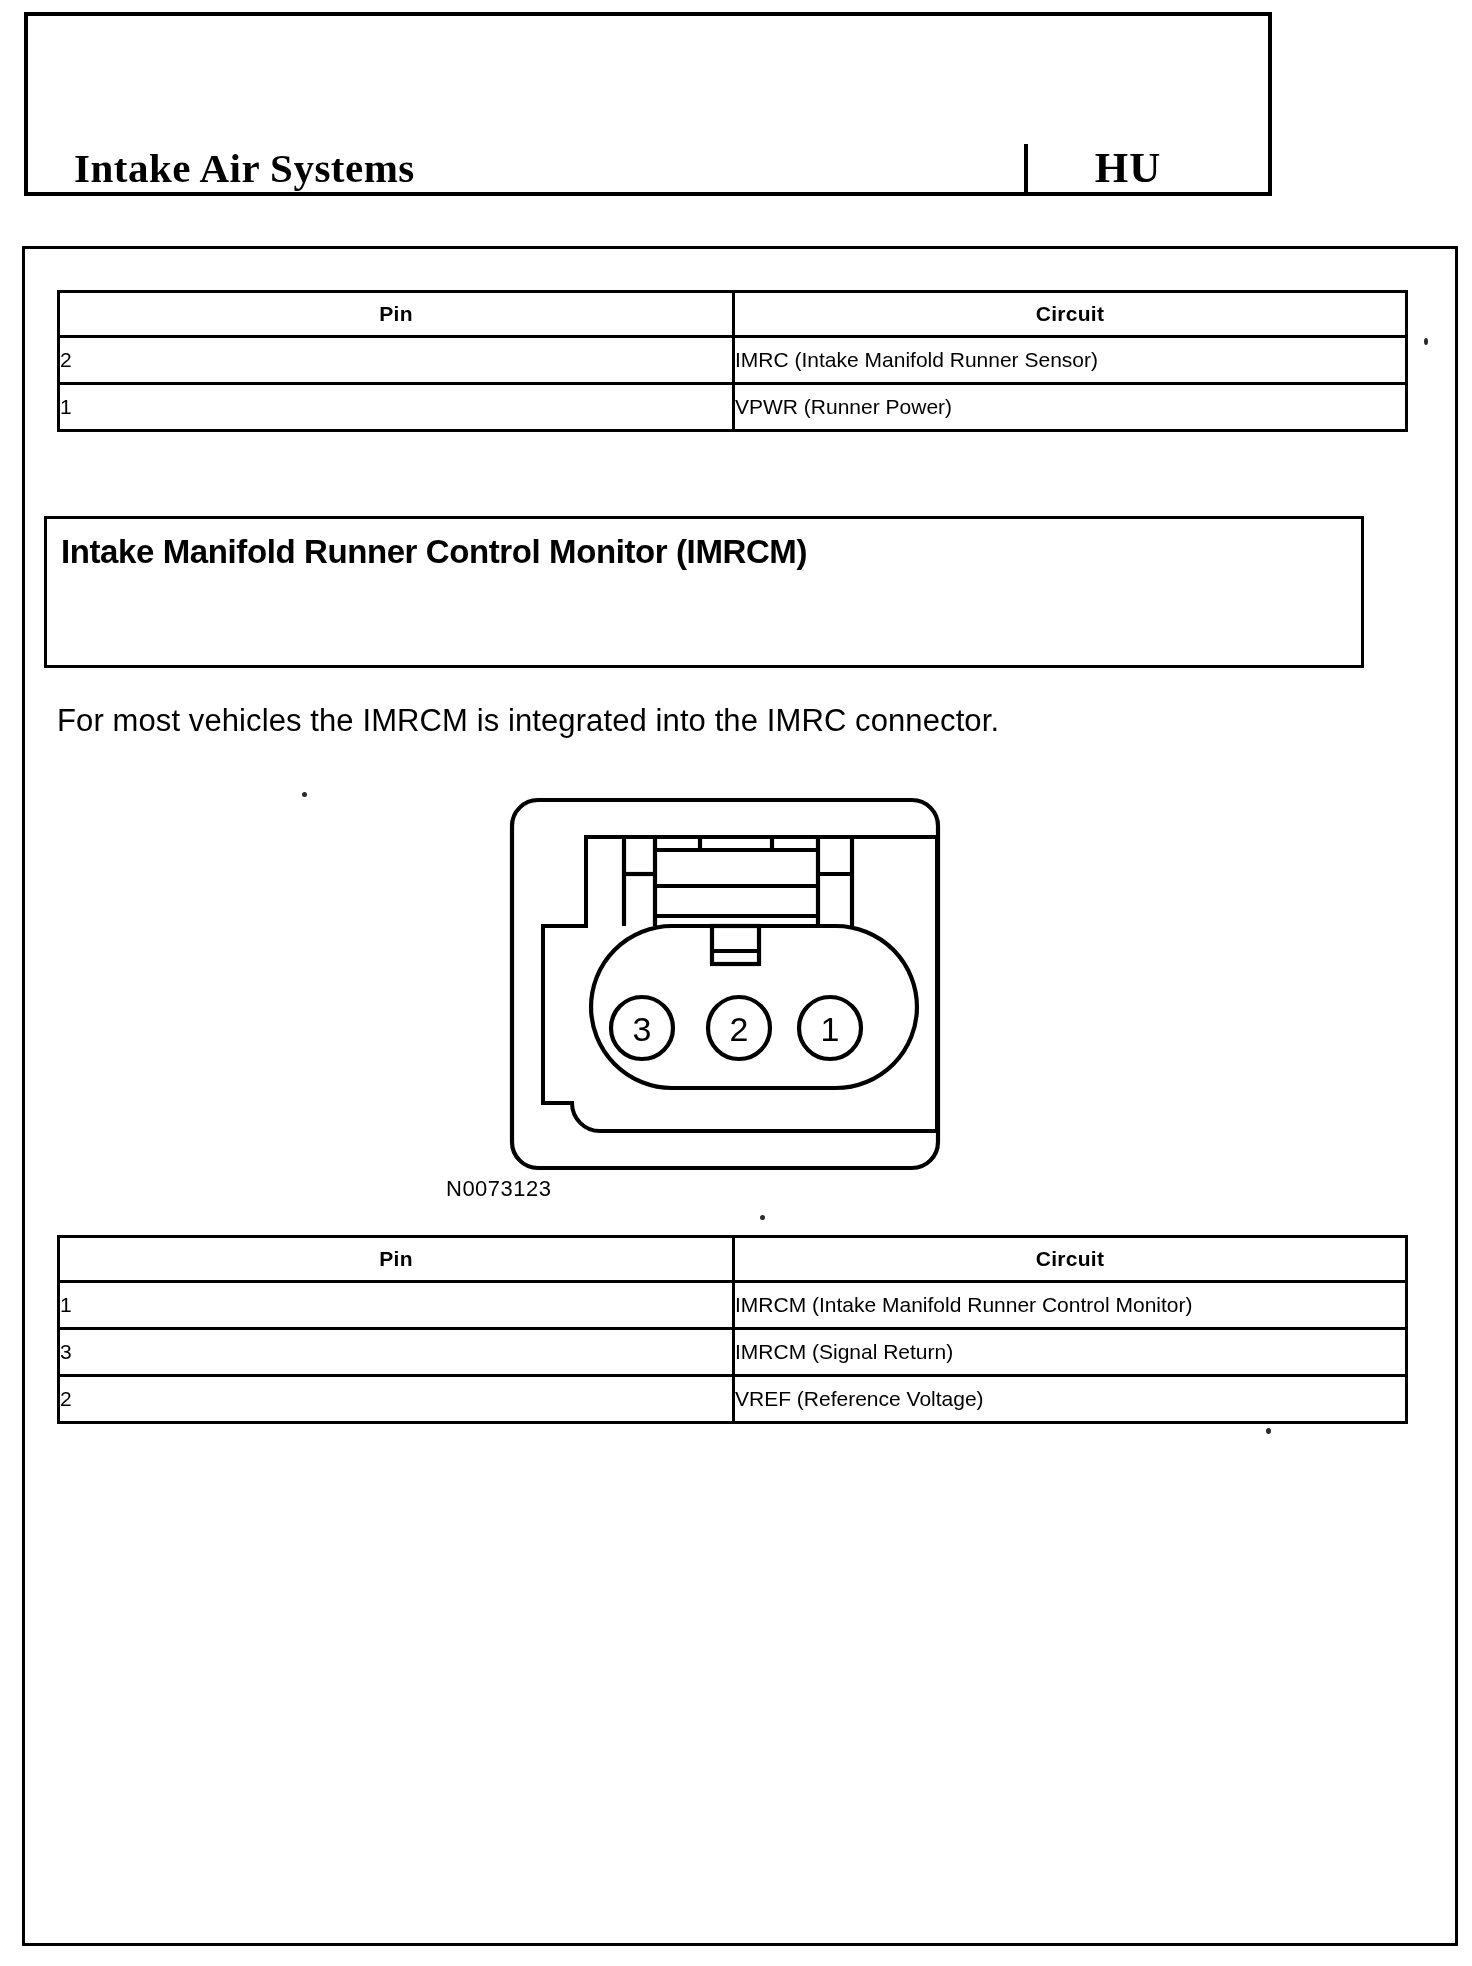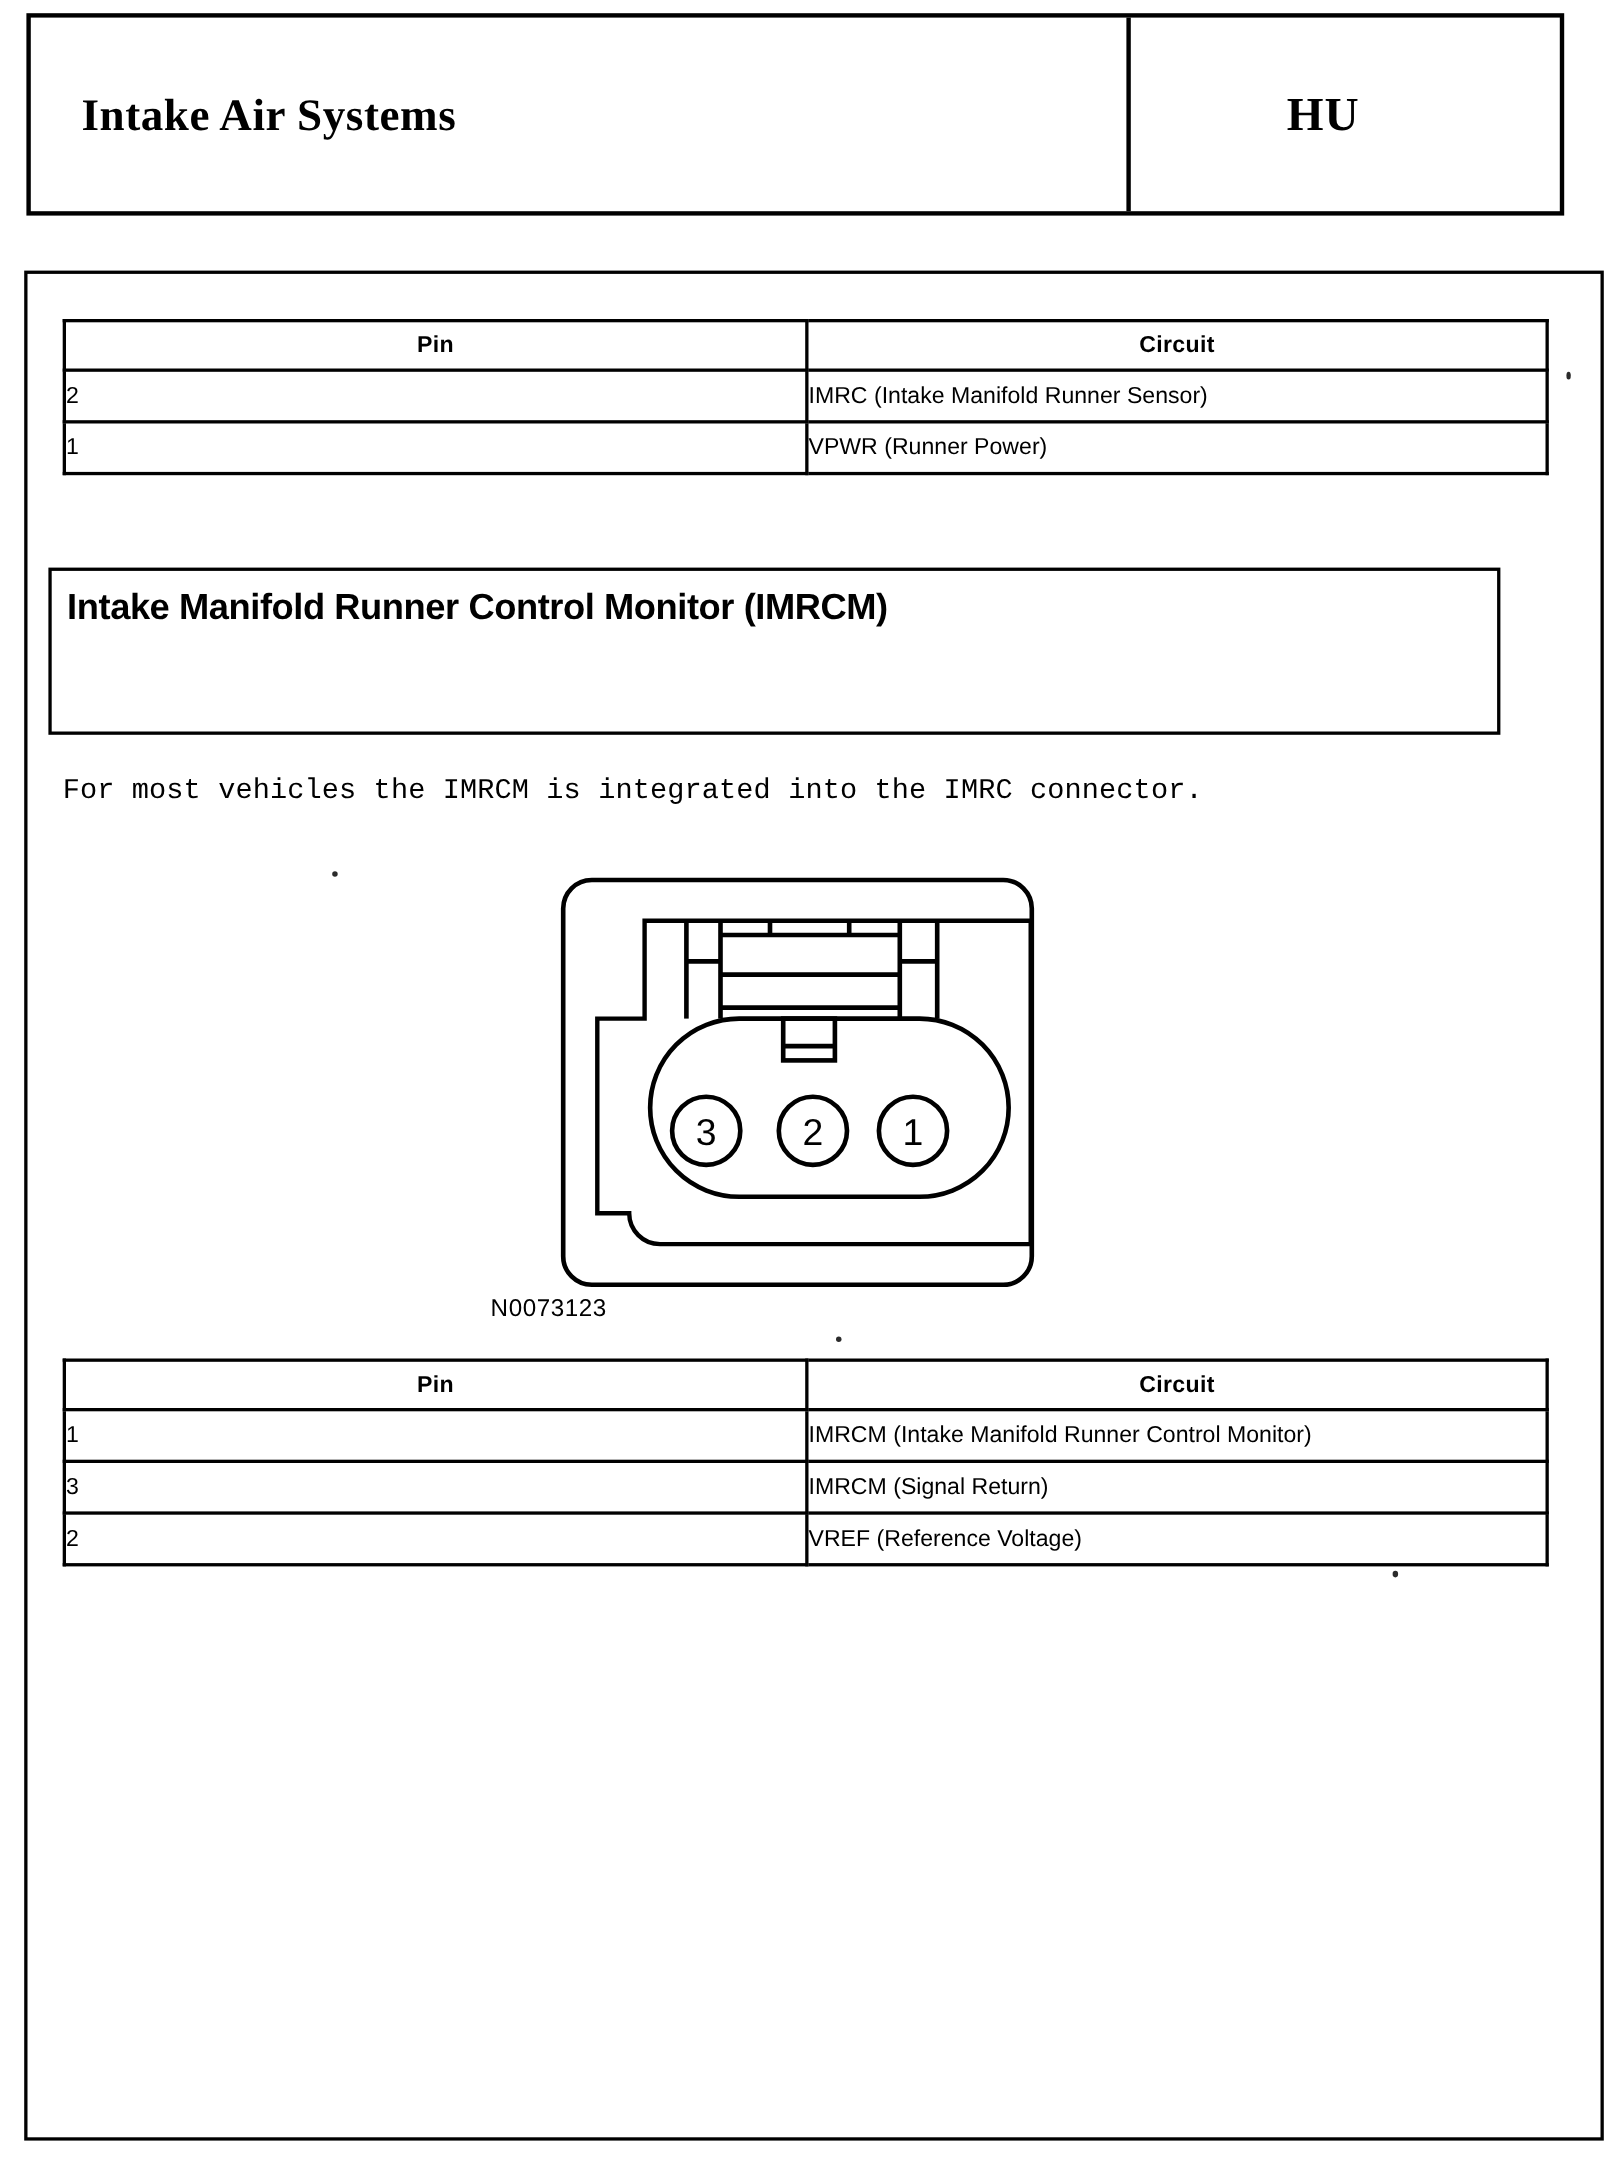--- a/index.html
+++ b/index.html
@@ -14,25 +14,26 @@
     font-family: "Liberation Sans", sans-serif;
     color: #000000;
     overflow: hidden;
   }
 
   
   .header-box {
     position: absolute;
     left: 24px;
     top: 12px;
-    width: 1398px;
+    width: 1248px;
     height: 184px;
     border: 4px solid #000;
     box-sizing: border-box;
     display: flex;
+    align-items: flex-end;
   }
   .header-left {
     width: 1000px;
     border-right: 4px solid #000;
     box-sizing: border-box;
     display: flex;
     align-items: center;
     padding-left: 46px;
   }
   .header-title {
@@ -118,23 +119,22 @@
     font-weight: bold;
     line-height: 1.22;
     letter-spacing: -0.4px;
   }
 
   
   .body-paragraph {
     position: absolute;
     left: 57px;
     top: 703px;
-    font-size: 26px;
+    font-size: 31px;
     letter-spacing: 0.1px;
-    font-family: Liberation Mono, monospace;
   }
 
   
   .diagram-wrap {
     position: absolute;
     left: 500px;
     top: 788px;
     width: 450px;
     height: 400px;
   }

